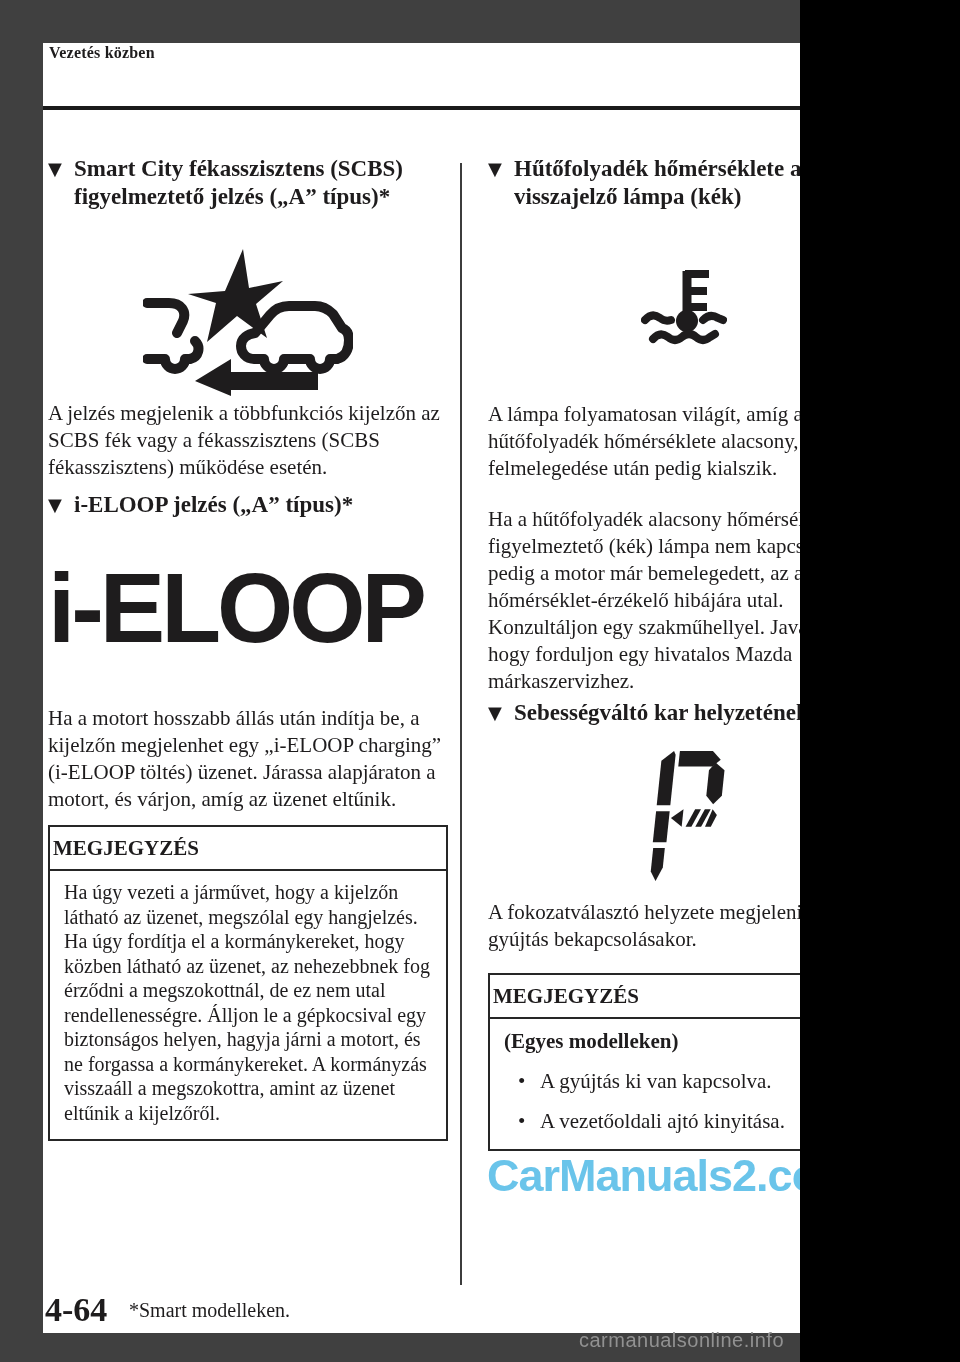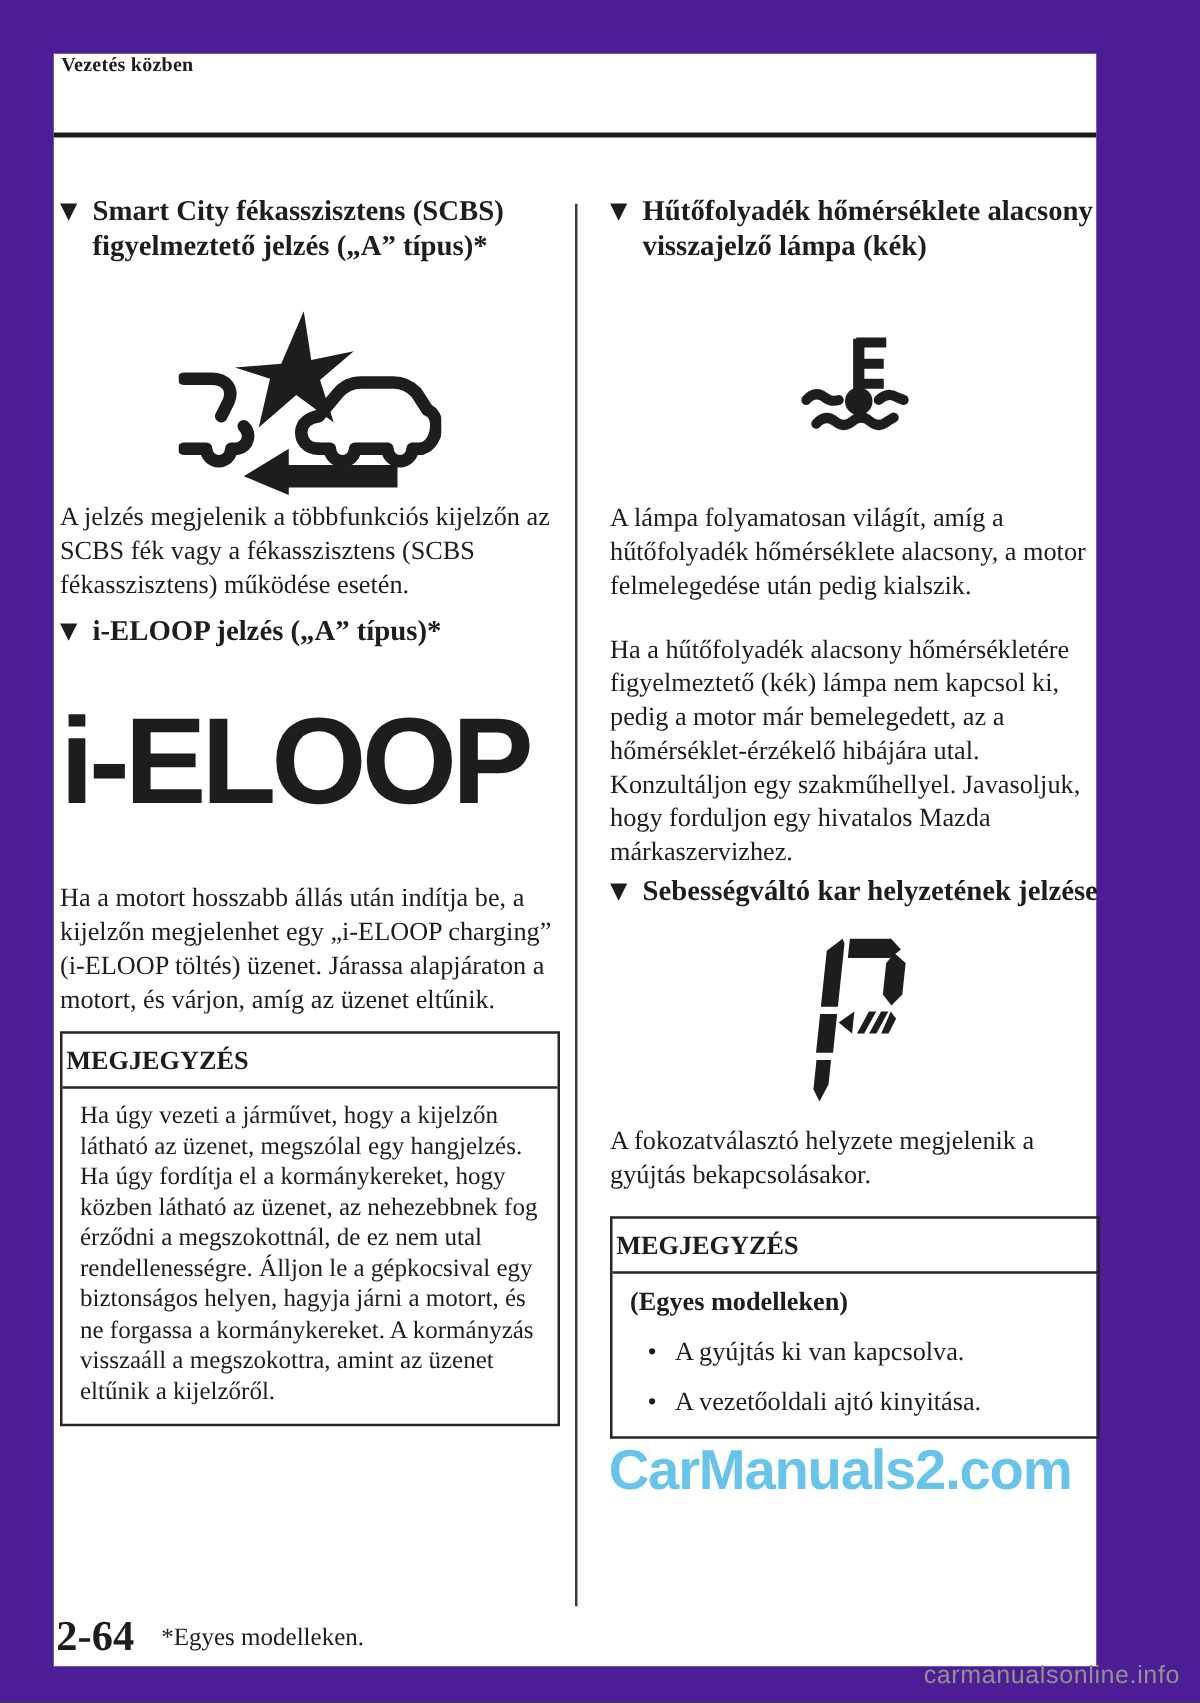--- a/index.html
+++ b/index.html
@@ -1,16 +1,16 @@
 <!DOCTYPE html>
 <html><head>
 <meta charset="utf-8">
 <style>
   html,body{margin:0;padding:0;background:#000;}
-  #root{position:relative;width:960px;height:1362px;background:#4c1d95;overflow:hidden;
+  #root{position:relative;width:800px;height:1362px;background:#404040;overflow:hidden;
         font-family:"Liberation Serif", serif;color:#1e1c1d;}
   .page{position:absolute;left:43px;top:43px;width:834px;height:1290px;background:#ffffff;}
   .breadcrumb{position:absolute;left:6px;top:1px;font-size:16px;font-weight:bold;letter-spacing:0.2px;}
   .page-title{position:absolute;left:5px;top:20px;font-size:31px;font-weight:bold;letter-spacing:0.2px;}
   .header-rule{position:absolute;left:0;top:63px;width:834px;height:4px;background:#1a1a1a;}
   .col-divider{position:absolute;left:417px;top:120px;width:2px;height:1122px;background:#3c3c3c;}
   .col{position:absolute;top:112px;}
   .col.left{left:5px;width:400px;}
   .col.right{left:445px;width:392px;}
   .sec-heading{display:flex;font-size:23px;line-height:28px;font-weight:bold;}
@@ -140,19 +140,19 @@
             <span>A gyújtás ki van kapcsolva.</span>
           </div>
           <div class="bullet-item">
             <span class="bullet">•</span>
             <span>A vezetőoldali ajtó kinyitása.</span>
           </div>
         </div>
       </div>
     </div>
 
-    <div class="page-number">2-64</div>
-    <div class="footnote">*Egyes modelleken.</div>
+    <div class="page-number">4-64</div>
+    <div class="footnote">*Smart modelleken.</div>
   </div>
 
   <div class="watermark">CarManuals2.com</div>
   <div class="footer-site">carmanualsonline.info</div>
 </div>
 
 </body></html>

